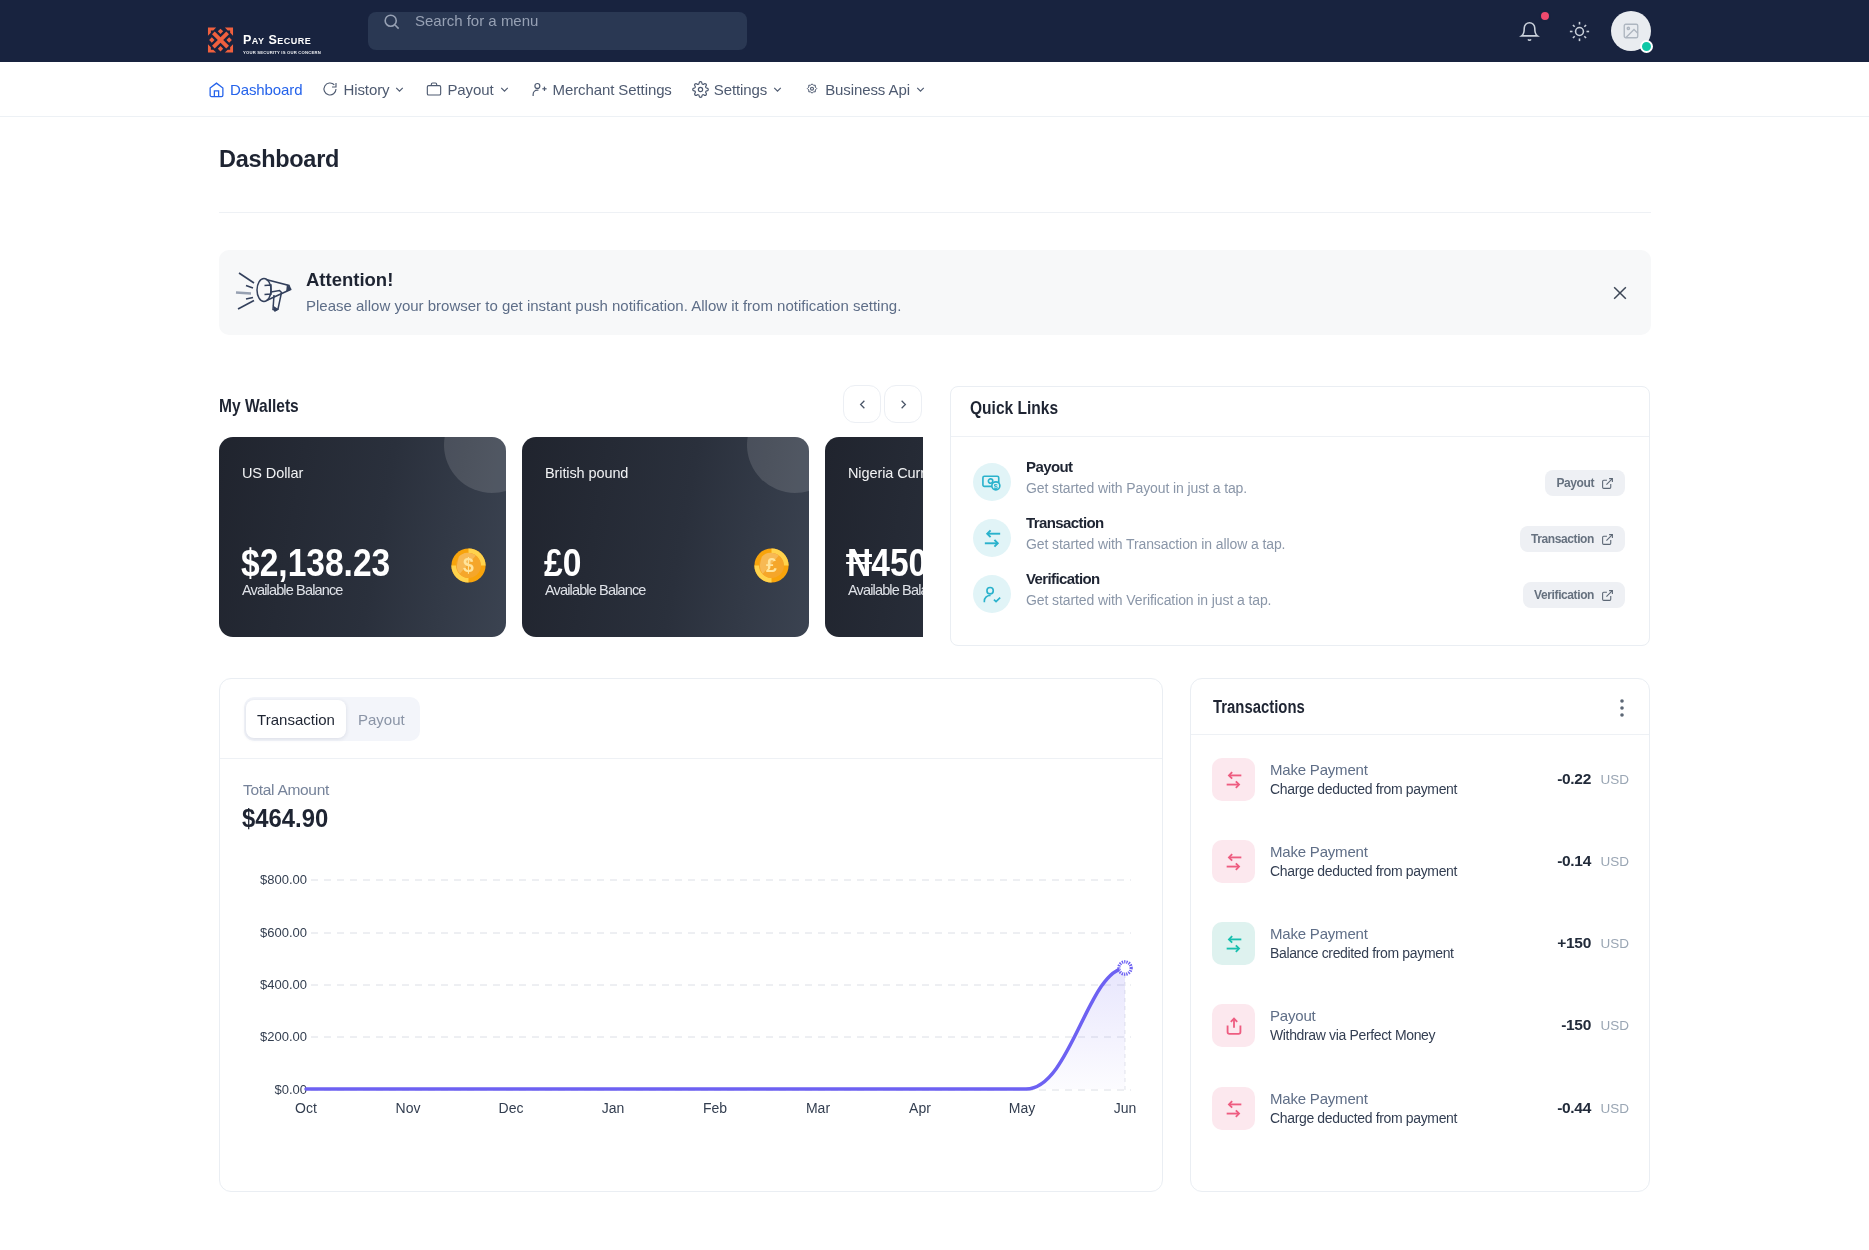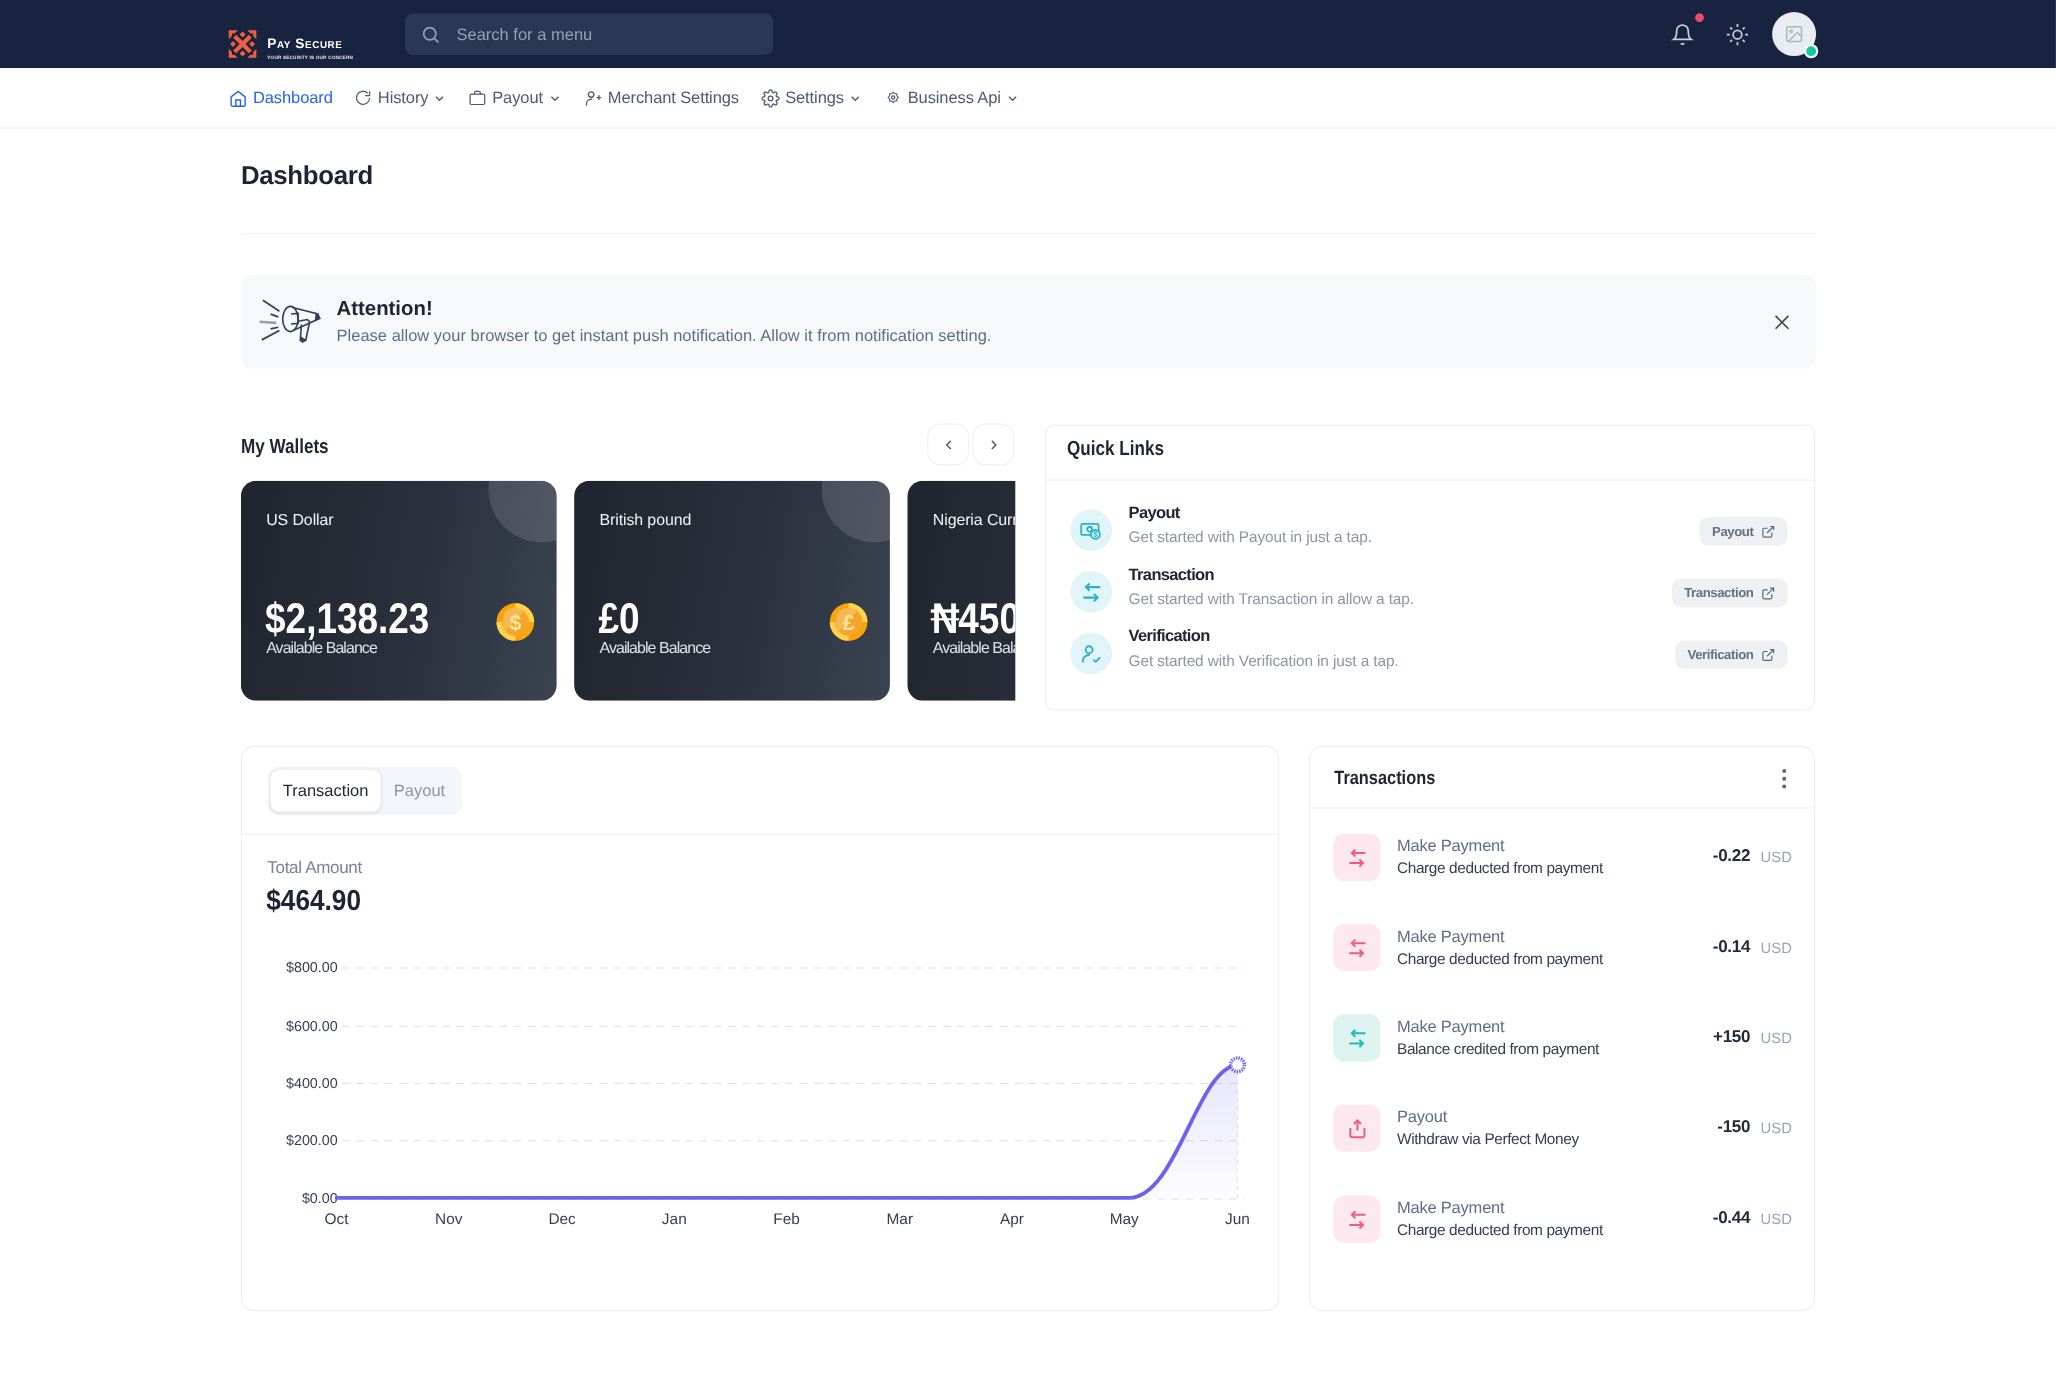--- a/index.html
+++ b/index.html
@@ -4,21 +4,21 @@
 <style>
 * { margin:0; padding:0; box-sizing:border-box; }
 html,body { width:1869px; height:1250px; background:#fff; font-family:"Liberation Sans", sans-serif; position:relative; overflow:hidden; }
 
 
 .topbar { position:absolute; left:0; top:0; width:1869px; height:62px; background:#18233f; }
 .logo { position:absolute; left:207px; top:28px; display:flex; align-items:center; }
 .logo-text { margin-left:9px; color:#fff; }
 .logo-name { font-size:12.5px; font-weight:bold; letter-spacing:0.5px; line-height:13px; font-variant:small-caps; }
 .logo-tag { font-size:4.2px; letter-spacing:0.2px; margin-top:3px; color:#eceef2; font-weight:bold; }
-.search { position:absolute; left:368px; top:12px; width:335px; height:38px; background:#2a3853; border-radius:8px; display:flex; align-items:center; padding:0 14px; }
+.search { position:absolute; left:368px; top:12px; width:379px; height:38px; background:#2a3853; border-radius:8px; display:flex; align-items:flex-start; padding:0 14px; }
 .search-ph { color:#97a1b4; font-size:15px; margin-left:14px; }
 .icon-bell { position:absolute; left:1519px; top:21px; }
 .bell-dot { position:absolute; left:1539px; top:10px; width:12px; height:12px; border-radius:50%; background:#ef4a6e; border:2px solid #18233f; }
 .icon-sun { position:absolute; left:1569px; top:21px; }
 .avatar { position:absolute; left:1611px; top:11px; width:40px; height:40px; border-radius:50%; background:#e9ecf0; display:flex; align-items:center; justify-content:center; }
 .avatar-dot { position:absolute; left:1640px; top:40px; width:13px; height:13px; border-radius:50%; background:#10c9a7; border:2px solid #fff; }
 
 
 .menubar { position:absolute; left:0; top:62px; width:1869px; height:55px; background:#fff; border-bottom:1px solid #edf1f5; }
 .menu-items { position:absolute; left:208px; top:0; height:54px; display:flex; align-items:center; }

